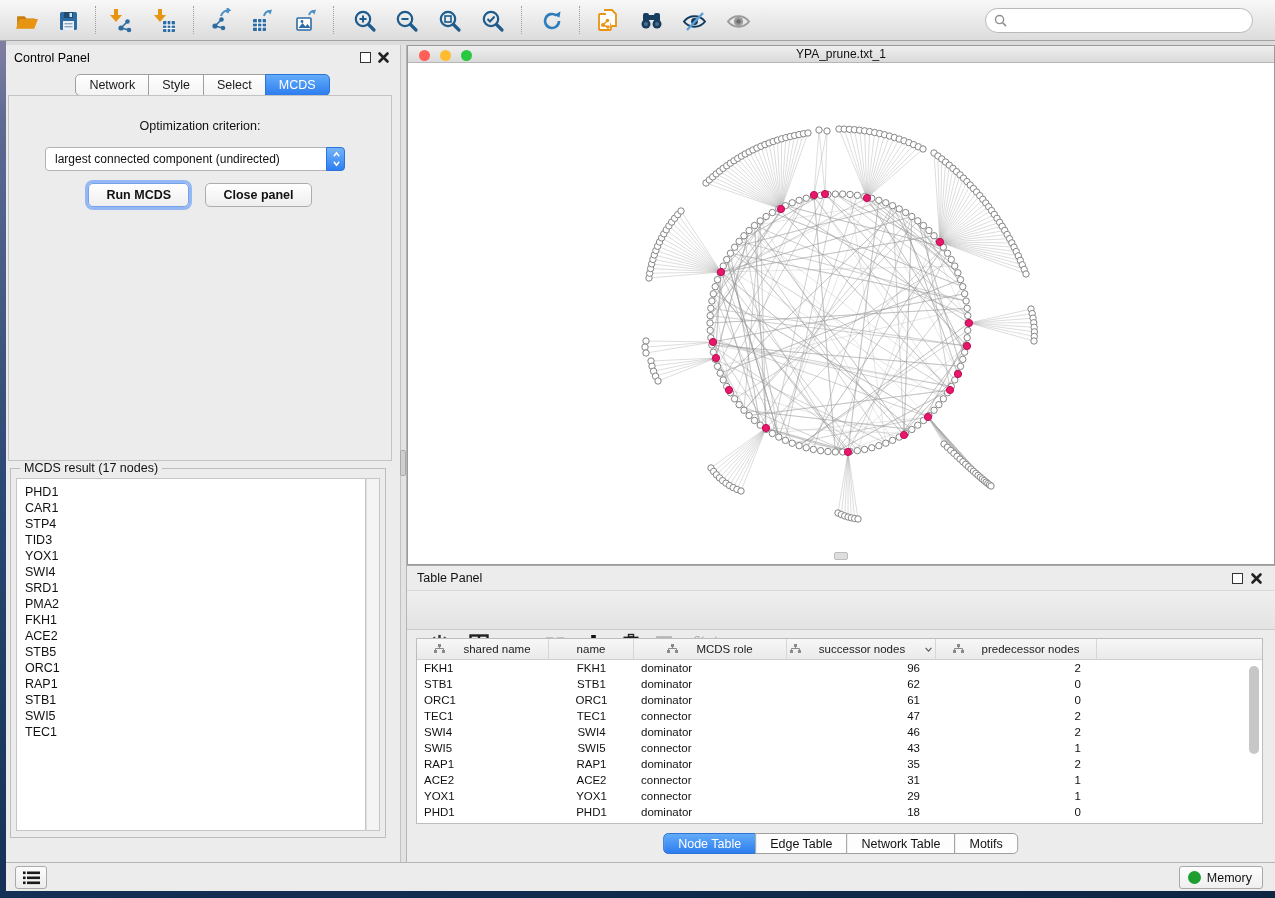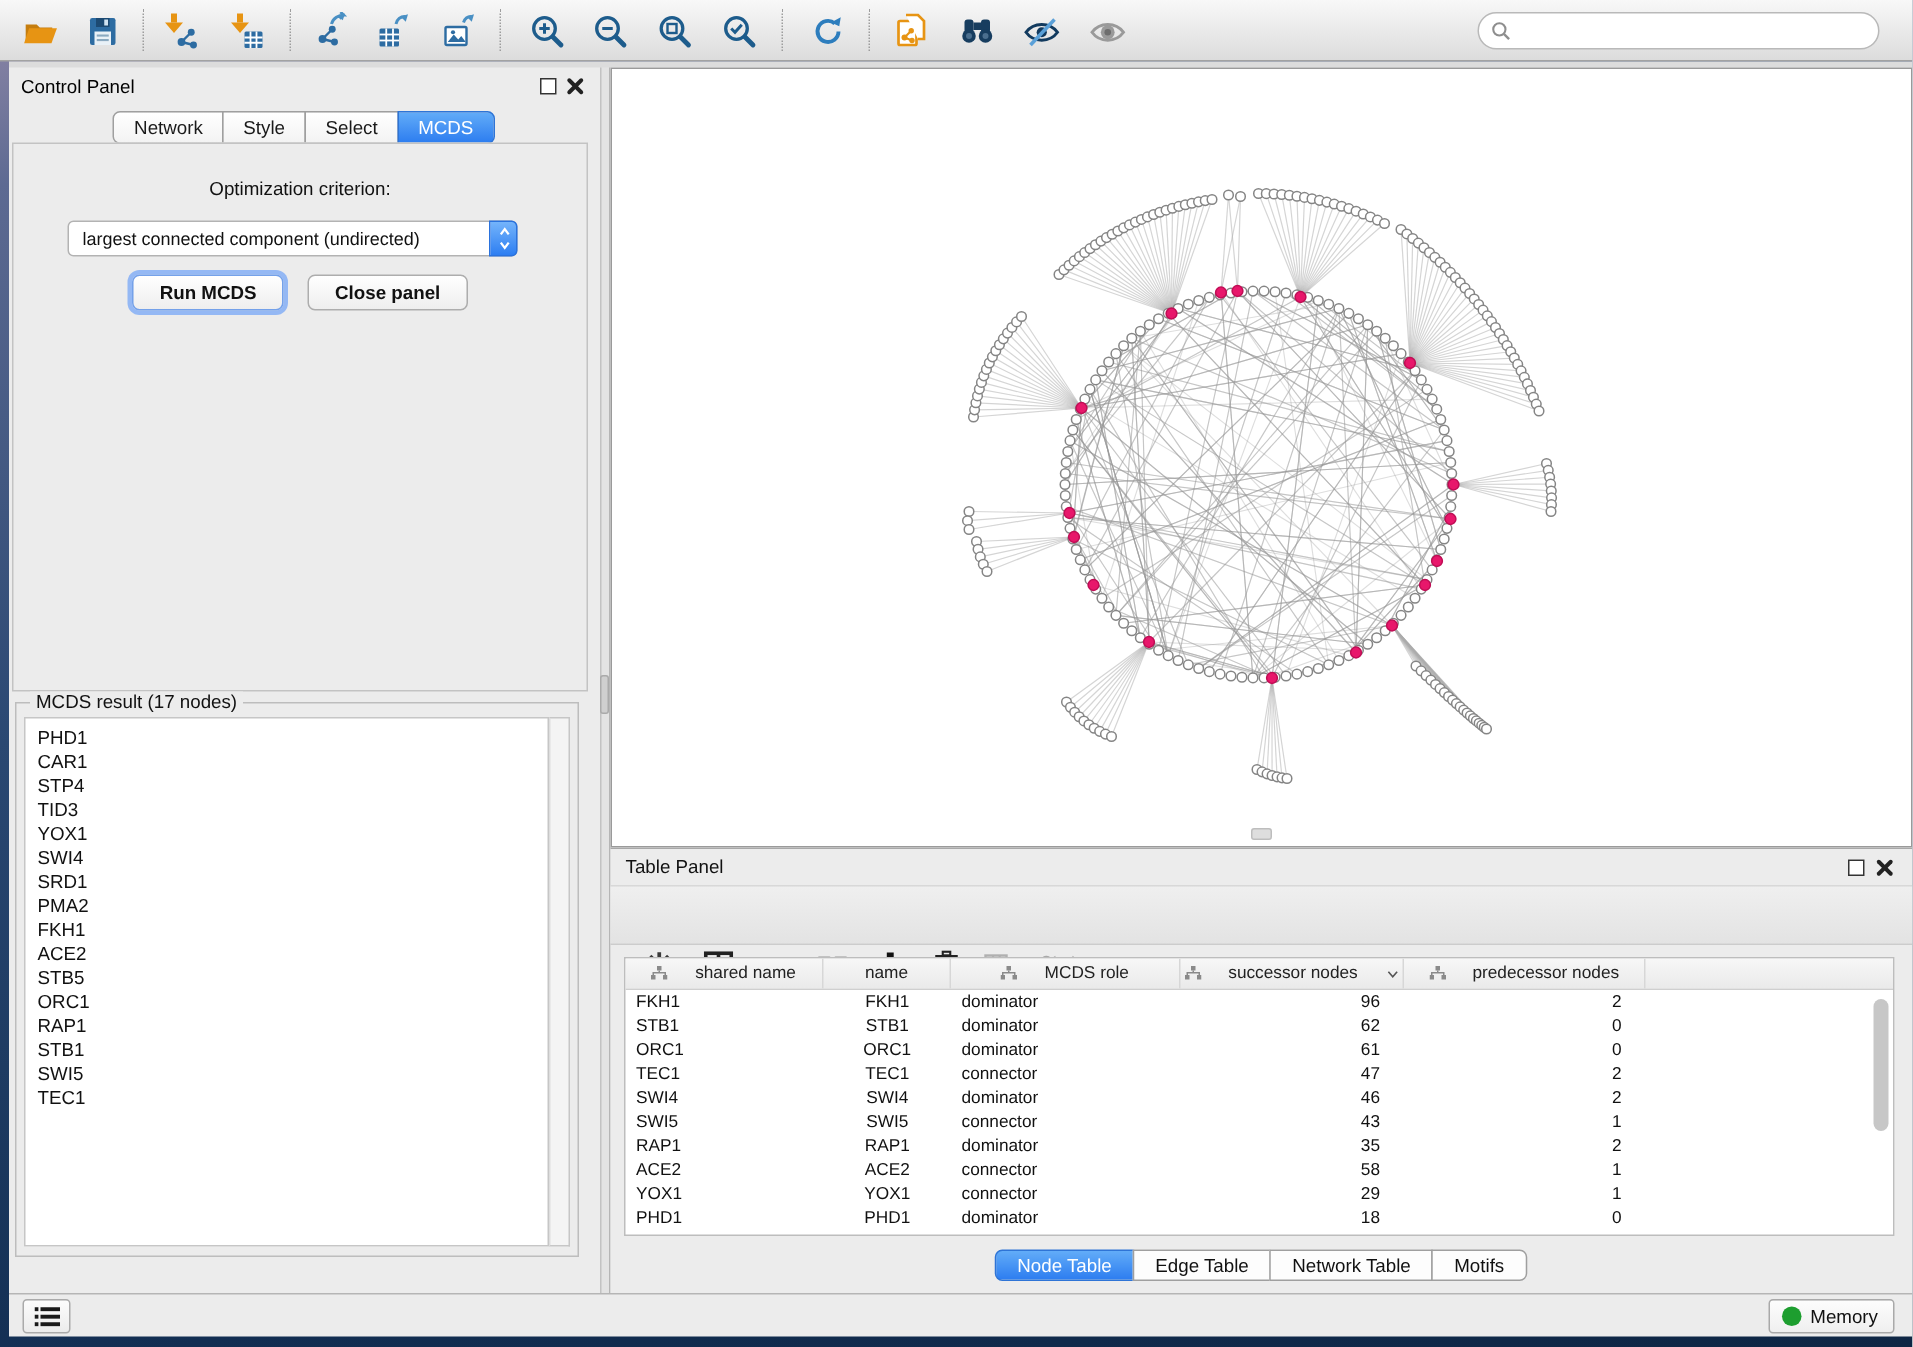--- a/index.html
+++ b/index.html
@@ -350,20 +350,26 @@
       </div>
     </div>
 
     <div class="v-divider">
       <span class="v-handle"></span>
     </div>
 
     <div class="right-side">
 
       <div class="net-window">
+        <div class="net-titlebar">
+          <span class="tl-dot" style="left: 11px; background: rgb(255, 95, 87);"></span>
+          <span class="tl-dot" style="left: 32px; background: rgb(254, 188, 46);"></span>
+          <span class="tl-dot" style="left: 53px; background: rgb(40, 200, 64);"></span>
+          <span class="net-title">YPA_prune.txt_1</span>
+        </div>
         <svg class="net-canvas" viewBox="0 0 866 501">
             <g>
               <line x1="520" y1="354" x2="364.3847274485739" y2="370.469024902455" stroke="#979797" stroke-width="0.75" opacity="0.32"></line>
               <line x1="484.5885366772433" y1="377.3425274007329" x2="352.22642352702854" y2="157.84461027602646" stroke="#979797" stroke-width="0.75" opacity="0.32"></line>
               <line x1="559" y1="283" x2="427.3162694476132" y2="388.9473928748364" stroke="#979797" stroke-width="0.75" opacity="0.32"></line>
               <line x1="341.09505364346717" y1="167.48999718609372" x2="543.3262439484513" y2="323.4335472792829" stroke="#979797" stroke-width="0.75" opacity="0.32"></line>
               <line x1="321" y1="327" x2="491.2000846961119" y2="374.09184809871806" stroke="#979797" stroke-width="0.75" opacity="0.32"></line>
               <line x1="515.4770346789418" y1="162.50830490830072" x2="560" y2="260" stroke="#979797" stroke-width="0.75" opacity="0.32"></line>
               <line x1="532" y1="179" x2="484.5885366772434" y2="142.65747259926715" stroke="#979797" stroke-width="0.75" opacity="0.32"></line>
               <line x1="477.8021939902327" y1="380.21045976827736" x2="442.0391760937704" y2="131.47320671871282" stroke="#979797" stroke-width="0.75" opacity="0.32"></line>
@@ -1265,21 +1271,21 @@
                 <div class="td" style="width: 132px; text-align: left; padding: 0px 0px 0px 7px;">RAP1</div>
                 <div class="td" style="width: 85px; text-align: center; padding: 0px;">RAP1</div>
                 <div class="td" style="width: 153px; text-align: left; padding: 0px 0px 0px 7px;">dominator</div>
                 <div class="td" style="width: 149px; text-align: right; padding: 0px 16px 0px 0px;">35</div>
                 <div class="td" style="width: 161px; text-align: right; padding: 0px 16px 0px 0px;">2</div>
               </div>
               <div class="trow">
                 <div class="td" style="width: 132px; text-align: left; padding: 0px 0px 0px 7px;">ACE2</div>
                 <div class="td" style="width: 85px; text-align: center; padding: 0px;">ACE2</div>
                 <div class="td" style="width: 153px; text-align: left; padding: 0px 0px 0px 7px;">connector</div>
-                <div class="td" style="width: 149px; text-align: right; padding: 0px 16px 0px 0px;">58</div>
+                <div class="td" style="width: 149px; text-align: right; padding: 0px 16px 0px 0px;">31</div>
                 <div class="td" style="width: 161px; text-align: right; padding: 0px 16px 0px 0px;">1</div>
               </div>
               <div class="trow">
                 <div class="td" style="width: 132px; text-align: left; padding: 0px 0px 0px 7px;">YOX1</div>
                 <div class="td" style="width: 85px; text-align: center; padding: 0px;">YOX1</div>
                 <div class="td" style="width: 153px; text-align: left; padding: 0px 0px 0px 7px;">connector</div>
                 <div class="td" style="width: 149px; text-align: right; padding: 0px 16px 0px 0px;">29</div>
                 <div class="td" style="width: 161px; text-align: right; padding: 0px 16px 0px 0px;">1</div>
               </div>
               <div class="trow">

